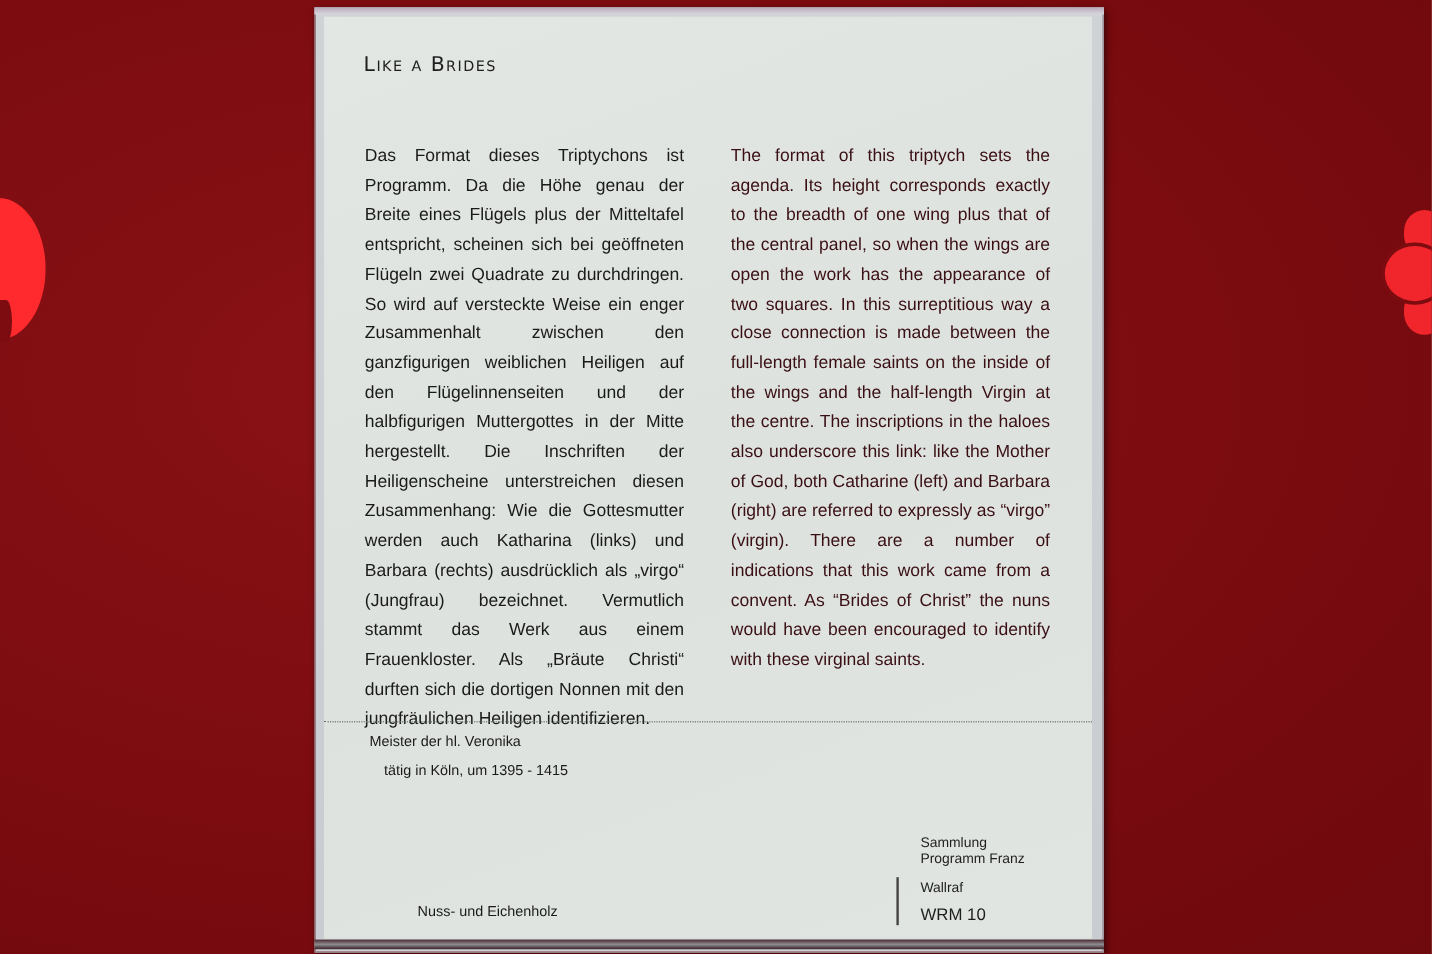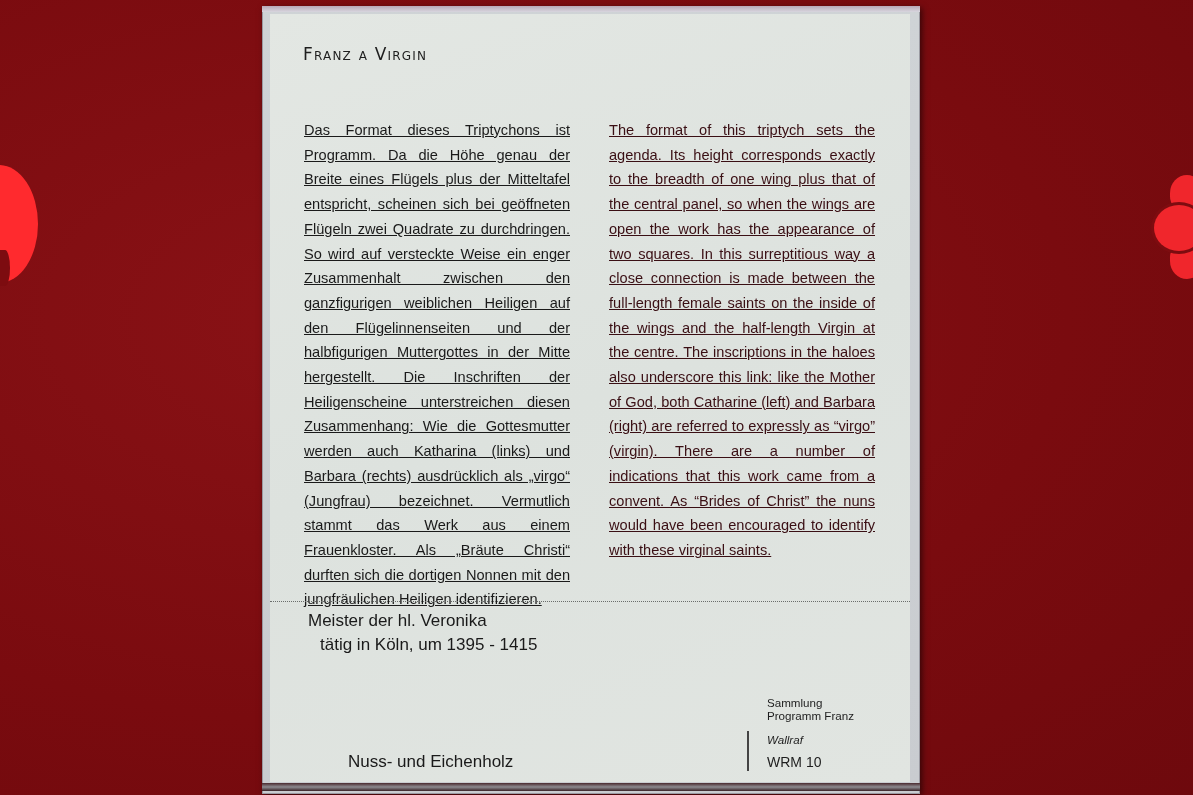--- a/index.html
+++ b/index.html
@@ -53,31 +53,30 @@
   .title {
     position: absolute; left: 33px; top: 30px;
     font-family: "DejaVu Sans", sans-serif; font-size: 17px; letter-spacing: 1.2px;
     color: #1e1e1e; font-variant: small-caps; font-weight: normal;
   }
   .col {
     position: absolute; top: 104px; width: 266px;
     font-family: "Liberation Sans", sans-serif;
     font-size: 14.6px; line-height: 24.7px; text-align: justify;
     hyphens: manual;
-    text-decoration: underline;
   }
   .col.de { left: 34px; color: #1a1a1a; }
   .col.en { left: 339px; color: #3a0f14; }
   .divider {
     position: absolute; left: 0; top: 587px; width: 640px; height: 0;
     border-top: 1px dotted #6a6d6b;
   }
   .meta {
     position: absolute; left: 38px;
-    font-family: "Liberation Sans", sans-serif; font-size: 17px; color: #1a1a1a;
+    font-family: "Liberation Sans", sans-serif; font-size: 12px; color: #1a1a1a;
   }
   .meta.red { color: #6e1620; }
   .coll {
     position: absolute; left: 497px;
     font-family: "Liberation Sans", sans-serif; font-size: 11.6px; color: #1e1e1e;
   }
   .inv { font-size: 14px; }
   .coll-bar {
     position: absolute; left: 477px; top: 717px; width: 1.5px; height: 40px;
     background: #444;
@@ -91,31 +90,31 @@
 <div class="deco-right">
   <div class="petal-top"></div>
   <div class="petal-bot"></div>
   <div class="center"></div>
 </div>
 
 <div class="sleeve"></div>
 <div class="sleeve-top-edge"></div>
 
 <div class="card">
-  <div class="title">Franz a Virgin</div>
+  <div class="title">Like a Brides</div>
 
   <div class="col de">Das Format dieses Triptychons ist Programm. Da die Höhe genau der Breite eines Flügels plus der Mitteltafel entspricht, scheinen sich bei geöffneten Flügeln zwei Quadrate zu durchdringen. So wird auf versteckte Weise ein enger Zusammenhalt zwischen den ganzfigurigen weiblichen Heiligen auf den Flügelinnenseiten und der halbfigurigen Muttergottes in der Mitte hergestellt. Die Inschriften der Heiligenscheine unterstreichen diesen Zusammenhang: Wie die Gottesmutter werden auch Katharina (links) und Barbara (rechts) ausdrücklich als „virgo“ (Jungfrau) bezeichnet. Vermutlich stammt das Werk aus einem Frauenkloster. Als „Bräute Christi“ durften sich die dortigen Non­nen mit den jungfräulichen Heiligen identifizieren.</div>
   <div class="col en">The format of this triptych sets the agenda. Its height corresponds exactly to the breadth of one wing plus that of the central panel, so when the wings are open the work has the appearance of two squares. In this surreptitious way a close connection is made between the full-length female saints on the inside of the wings and the half-length Virgin at the centre. The inscriptions in the haloes also underscore this link: like the Mother of God, both Catharine (left) and Barbara (right) are referred to expressly as “virgo” (virgin). There are a number of indications that this work came from a convent. As “Brides of Christ” the nuns would have been encouraged to identify with these virginal saints.</div>
 
   <div class="divider"></div>
 
   <div class="meta" style="top:597px;">Meister der hl. Veronika</div>
   <div class="meta" style="top:621px;margin-left:12px;">tätig in Köln, um 1395 - 1415</div>
   <div class="meta" style="top:738px;margin-left:40px;">Nuss- und Eichenholz</div>
 
   <div class="coll" style="top:642px;margin-top:40px;">Sammlung</div>
   <div class="coll" style="top:695px;">Programm Franz</div>
-  <div class="coll" style="top:719px;font-style:italic;">Wallraf</div>
+  <div class="coll" style="top:719px;">Wallraf</div>
   <div class="coll inv" style="top:740px;">WRM 10</div>
   <div class="coll-bar"></div>
 </div>
 
 <div class="sleeve-bottom-edge"></div>
 
 </body></html>

